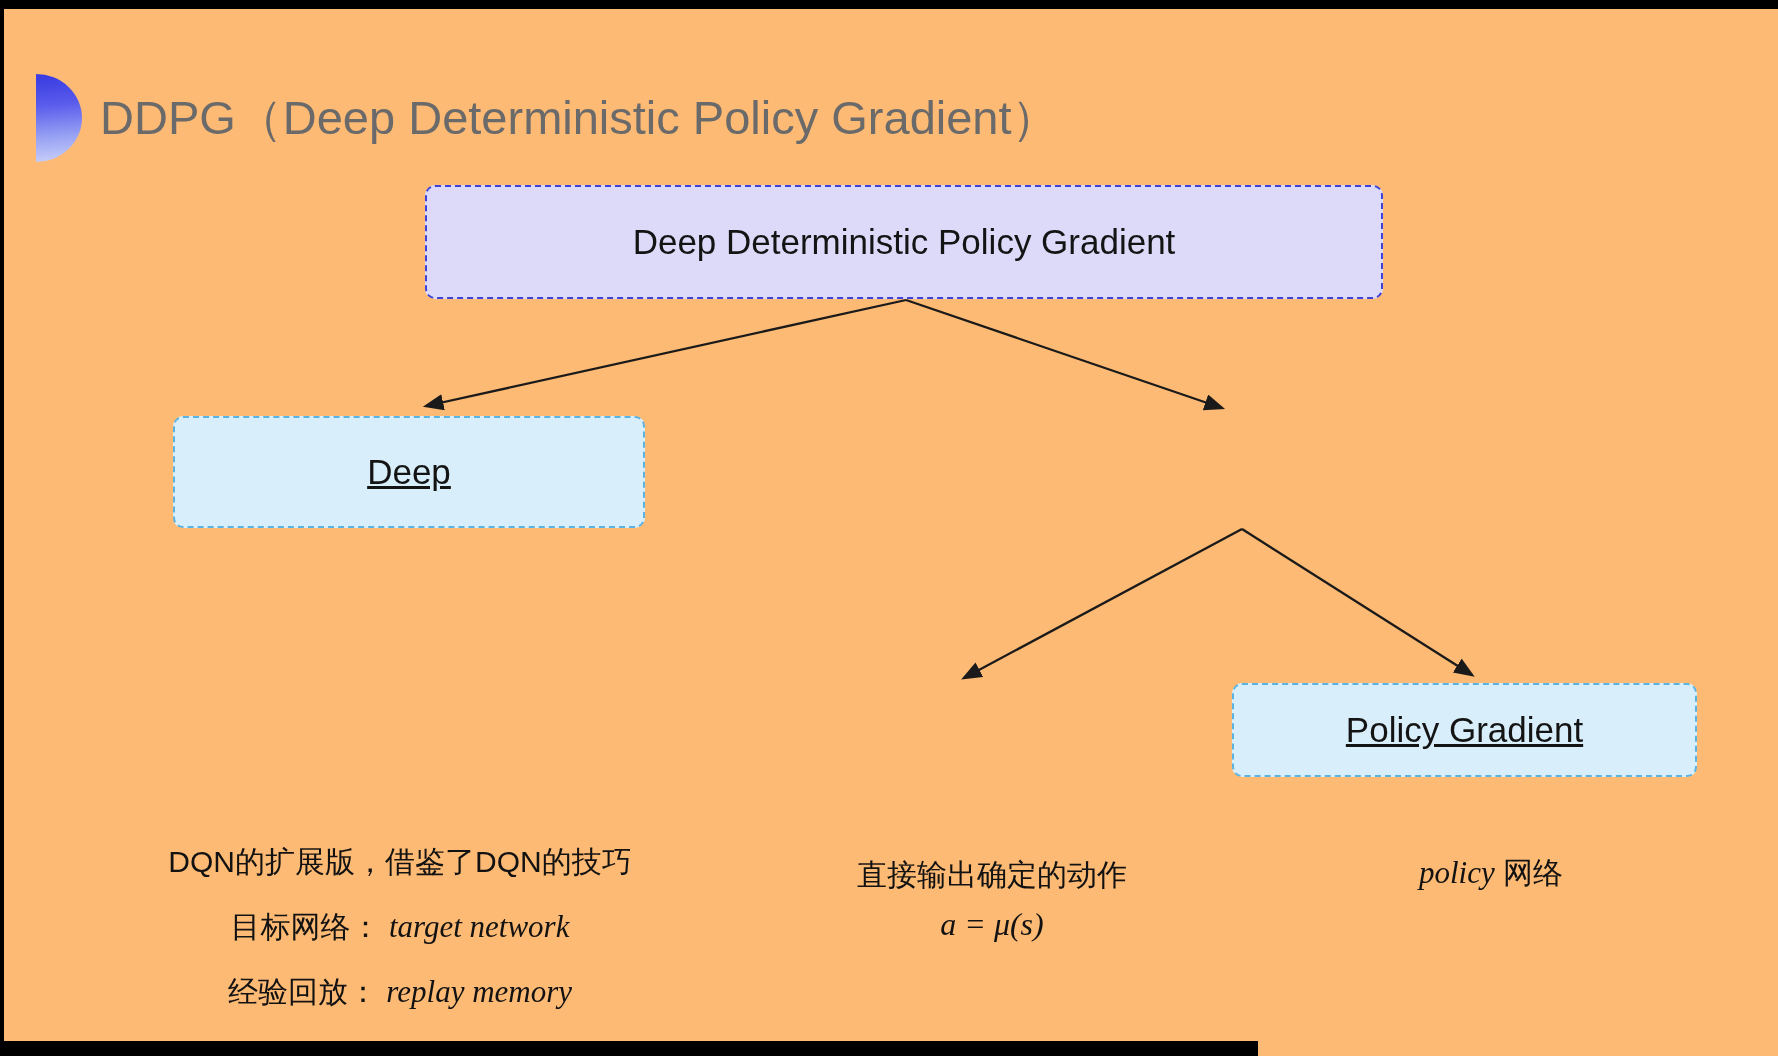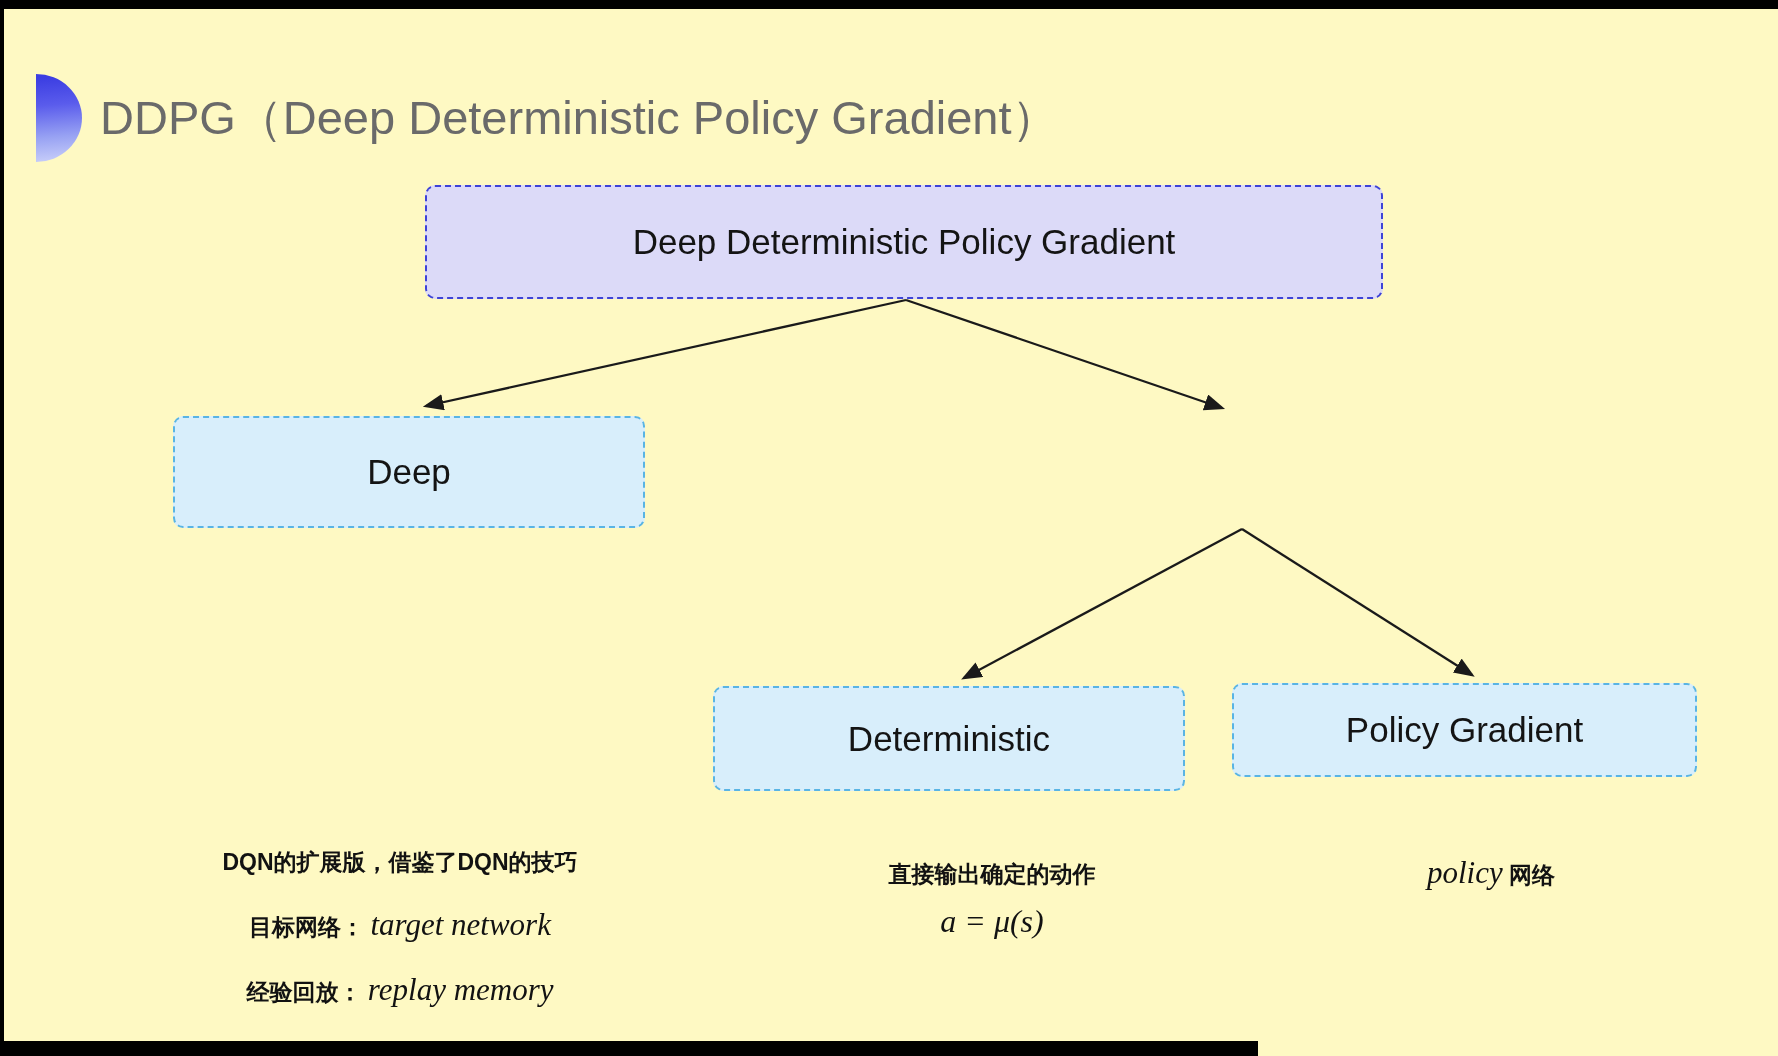--- a/index.html
+++ b/index.html
@@ -1,19 +1,19 @@
 <!DOCTYPE html>
 <html style="--title-text: #6a6a6a; --purple-fill: #dcdaf8; --purple-border: #3d43d8; --cyan-fill: #d8eefb; --cyan-border: #59b4e4; --arrow: #1a1a1a;"><head>
 <meta charset="utf-8">
 <style>
   html,body{margin:0;padding:0;background:#ffffff;}
   .canvas{
     position:relative;
     width:1778px;height:1056px;
-    background:#fef9c3;
+    background:#fdba74;
     overflow:hidden;
     font-family:"Liberation Sans",sans-serif;
   }
   
   .bar-top{position:absolute;left:0;top:0;width:1778px;height:9px;background:#000;}
   .bar-left{position:absolute;left:0;top:0;width:4px;height:1056px;background:#000;}
   .bar-bottom{position:absolute;left:0;top:1041px;width:1258px;height:15px;background:#000;}
 
   
   .title-row{position:absolute;left:36px;top:70px;height:96px;display:flex;align-items:center;}
@@ -27,32 +27,32 @@
     letter-spacing:0px;white-space:nowrap;
   }
 
   
   .node{
     position:absolute;display:flex;align-items:center;justify-content:center;
     border-radius:10px;box-sizing:border-box;
     font-size:35px;font-weight:500;color:#141414;text-align:right;
   }
   .node.purple{background:var(--purple-fill,#dcdaf8);border:2.5px dashed var(--purple-border,#3d43d8);}
-  .node.cyan{background:var(--cyan-fill,#d8eefb);border:2.5px dashed var(--cyan-border,#59b4e4);}
+  .node.cyan{background:var(--cyan-fill,#d8eefb);border:2.5px dashed var(--cyan-border,#59b4e4);text-decoration:underline;}
   .node-root{left:425px;top:185px;width:958px;height:114px;}
   .node-deep{left:173px;top:416px;width:472px;height:112px;}
   .node-dpg{left:839px;top:416px;width:802px;height:110px;}
   .node-det{left:713px;top:686px;width:472px;height:105px;}
   .node-pg{left:1232px;top:683px;width:465px;height:94px;}
 
   .arrows{position:absolute;left:0;top:0;width:1778px;height:1056px;pointer-events:none;}
 
   
   .note{position:absolute;color:#121212;text-align:center;white-space:nowrap;}
-  .note .cjk{font-size:23px;font-weight:700;}
+  .note .cjk{font-size:30px;font-weight:400;}
   .note .math{font-family:"Liberation Serif",serif;font-style:italic;font-size:31px;}
   .note-left{left:128px;top:832px;width:544px;line-height:60px;}
   .note-mid{left:792px;top:852px;width:400px;line-height:45px;}
   .note-right{left:1291px;top:850px;width:400px;line-height:45px;}
   .note-mid .math{font-size:32px;margin-top:20px;}
 </style>
 </head>
 <body>
 
 <div class="canvas">
@@ -80,23 +80,20 @@
 
   <div class="node purple node-root">
     <span>Deep Deterministic Policy Gradient</span>
   </div>
 
   <div class="node cyan node-deep">
     <span>Deep</span>
   </div>
 
 
-  <div class="node cyan node-det">
-    <span>Deterministic</span>
-  </div>
 
   <div class="node cyan node-pg">
     <span>Policy Gradient</span>
   </div>
 
   <div class="note note-left">
     <div><span class="cjk">DQN的扩展版，借鉴了DQN的技巧</span></div>
     <div><span class="cjk">目标网络：</span><span class="cjk">&nbsp;</span><span class="math">target network</span></div>
     <div><span class="cjk">经验回放：</span><span class="cjk">&nbsp;</span><span class="math">replay memory</span></div>
   </div>

